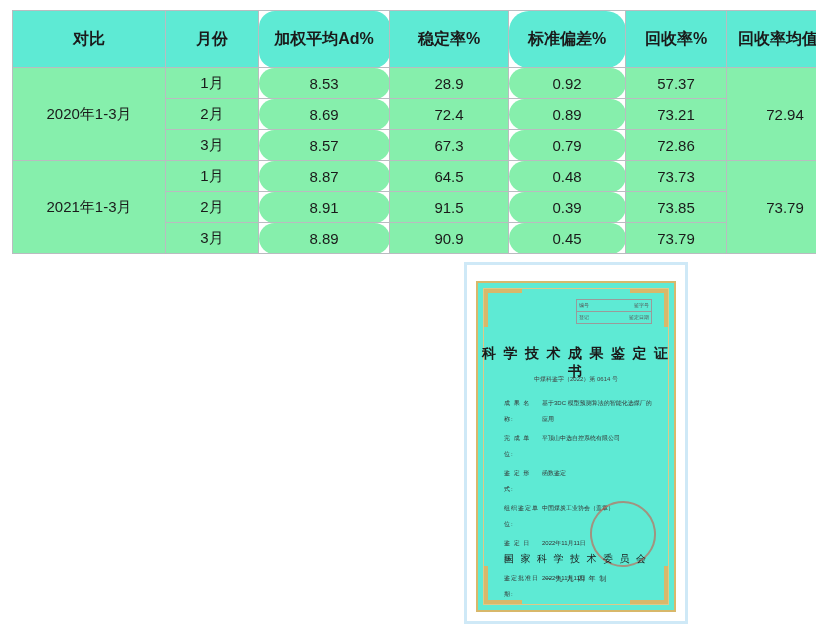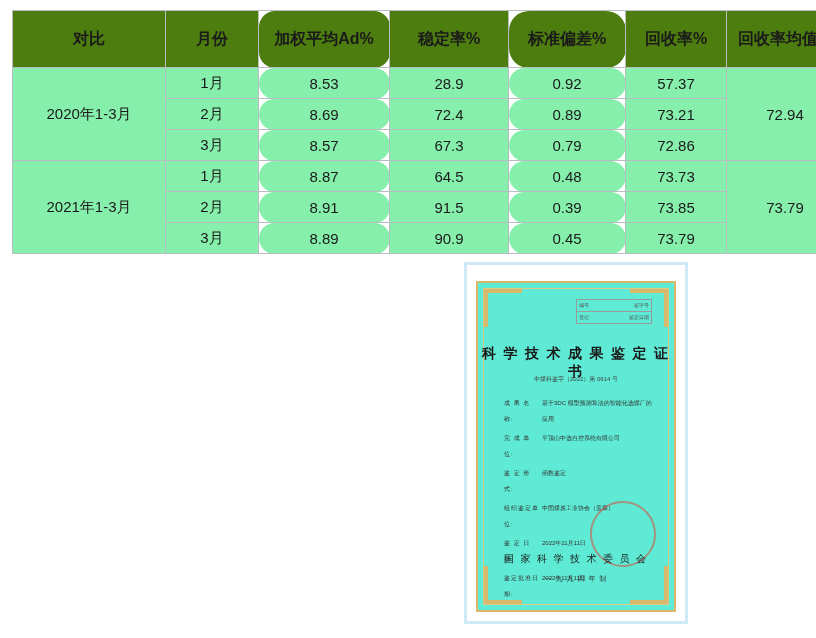--- a/index.html
+++ b/index.html
@@ -31,21 +31,21 @@
   table.data-table td {
     border: 1px solid #b9bcc0;
     text-align: center;
     vertical-align: middle;
     font-size: 15px;
     color: #1a1a1a;
     padding: 0;
     height: 30px;
   }
   table.data-table thead th {
-    background: #4d7c0f;
+    background: #5eead4;
     font-weight: bold;
     height: 56px;
     font-size: 16px;
   }
   table.data-table tbody td {
     background: #86efac;
     font-size: 15px;
   }
   td.group-cell, td.avg-cell {
     font-size: 15px;

